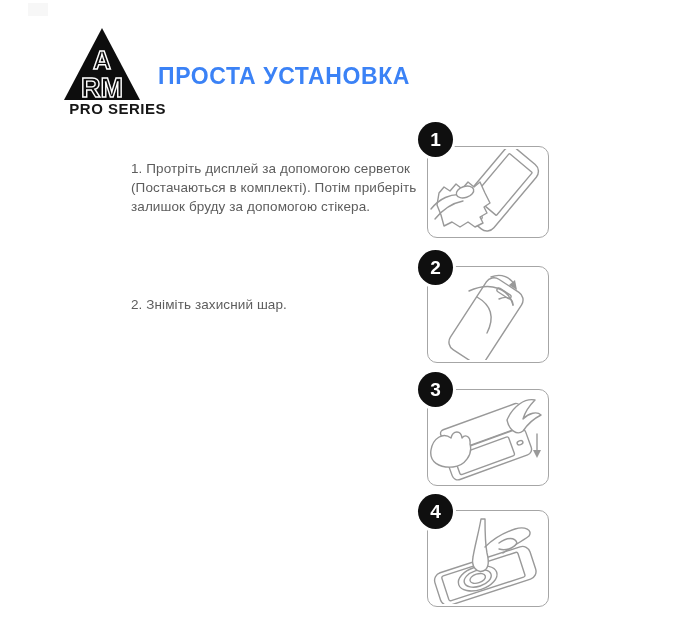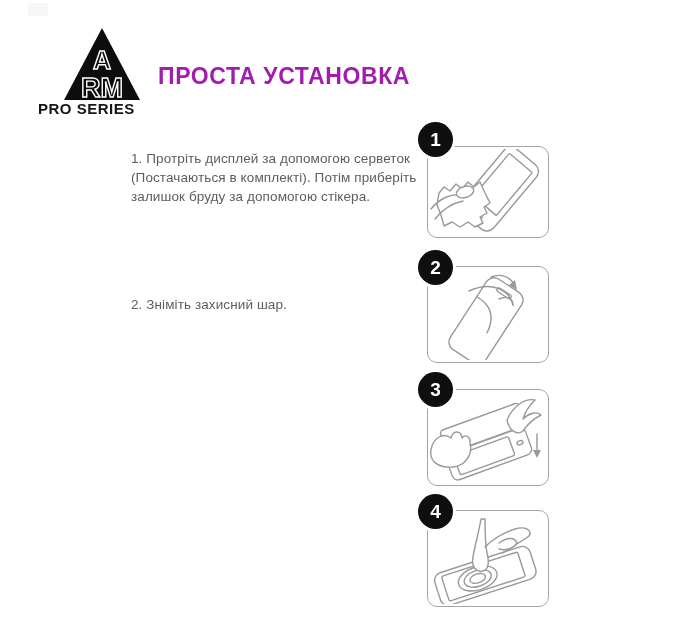--- a/index.html
+++ b/index.html
@@ -3,26 +3,26 @@
 <meta charset="utf-8">
 <style>
   html,body { margin:0; padding:0; background:#ffffff; }
   .canvas {
     position:relative; width:680px; height:630px; background:#ffffff;
     font-family:"Liberation Sans", sans-serif; overflow:hidden;
   }
   .artifact { position:absolute; left:28px; top:3px; width:20px; height:13px; background:#f7f7f7; }
   .logo-svg { position:absolute; left:40px; top:26px; }
   .pro-series {
-    position:absolute; left:38px; top:100px; width:128px; text-align:left;
+    position:absolute; left:38px; top:100px; width:128px; text-align:right;
     font-size:15px; font-weight:800; color:#161616; letter-spacing:0.5px;
   }
   .page-title {
     position:absolute; left:158px; top:63px; font-size:23px; font-weight:700;
-    color:#a21caf; letter-spacing:0.6px;
+    color:#3b82f6; letter-spacing:0.6px;
   }
   .step-text {
     position:absolute; left:131px; width:315px; font-size:13.5px; line-height:19px;
     color:#5d5d5d; white-space:pre-line; letter-spacing:0.1px;
   }
   .badge {
     position:absolute; left:418px; width:35px; height:35px; border-radius:50%;
     background:#0f0f0f; color:#ffffff; display:flex; align-items:center; justify-content:center;
     font-size:19px; font-weight:700; box-shadow:0 0 0 3px #ffffff; z-index:2;
   }
@@ -42,21 +42,21 @@
 
   <svg class="logo-svg" width="124" height="78" viewBox="0 0 124 78">
     <polygon points="62,2 100,74 24,74" fill="#0d0d0d"></polygon>
     <text x="62" y="43" text-anchor="middle" font-family="Liberation Sans, sans-serif" font-size="25" font-weight="bold" fill="#0d0d0d" stroke="#ffffff" stroke-width="1.4">A</text>
     <text x="62" y="71" text-anchor="middle" font-family="Liberation Sans, sans-serif" font-size="27" font-weight="bold" fill="#0d0d0d" stroke="#ffffff" stroke-width="1.4">RM</text>
   </svg>
   <div class="pro-series">PRO SERIES</div>
 
   <div class="page-title">ПРОСТА УСТАНОВКА</div>
 
-  <div class="step-text" style="top:149px">1. Протріть дисплей за допомогою серветок
+  <div class="step-text" style="top:159px">1. Протріть дисплей за допомогою серветок
 (Постачаються в комплекті). Потім приберіть
 залишок бруду за допомогою стікера.</div>
   <div class="step-text" style="top:295px">2. Зніміть захисний шар.</div>
 
   <div class="badge" style="top:122px">
     <span>1</span>
   </div>
   <div class="illu-box" style="top:146px;height:92px">
     <svg width="118" height="86" viewBox="0 0 118 86">
       <g stroke="#999999" stroke-width="1.4" fill="none" stroke-linejoin="round" stroke-linecap="round">

